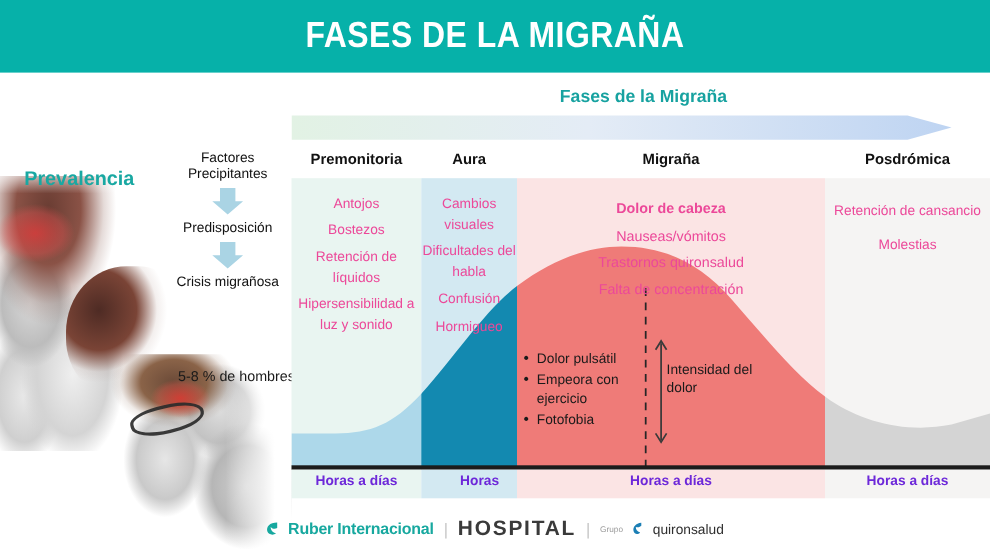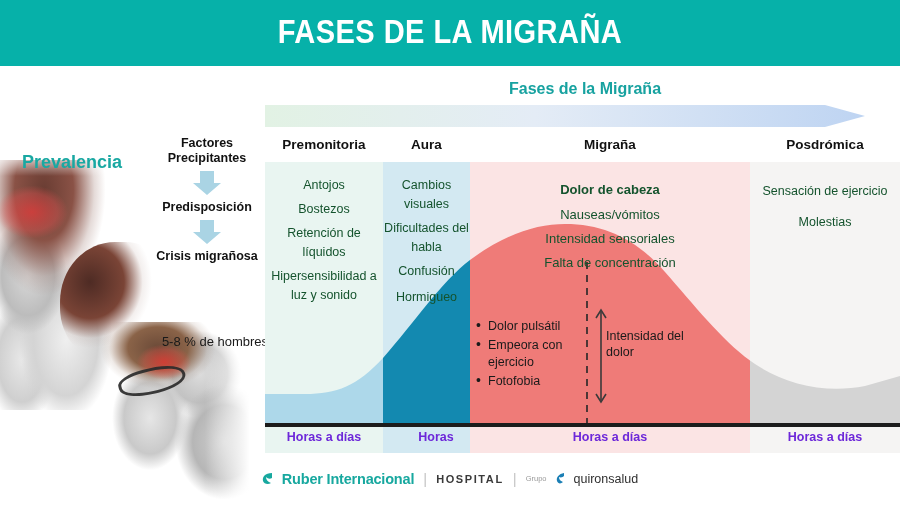--- a/index.html
+++ b/index.html
@@ -84,35 +84,35 @@
     position: absolute; left: 55px; top: 203px; width: 140px;
     text-align: center; color: #1a1a1a; font-size: 13px; line-height: 17px;
   }
   .pct-men {
     position: absolute; left: 160px; top: 333px; width: 110px;
     text-align: center; color: #1a1a1a; font-size: 13px; line-height: 17px;
   }
 
   
   .flow { position: absolute; left: 148px; top: 136px; width: 118px; text-align: center; }
-  .flow-item { color: #111; font-size: 12.5px; font-weight: bold; line-height: 15px; }
+  .flow-item { color: #111; font-size: 12.5px; font-weight: normal; line-height: 15px; }
   .flow-arrow { width: 118px; height: 28px; display: block; margin: 3px 0; }
 
   
   .phase-head {
     position: absolute; top: 137px; color: #111;
     font-size: 13.5px; font-weight: bold; text-align: center;
   }
   .col-bg { position: absolute; top: 162px; height: 262px; }
 
   
   .chart { position: absolute; left: 265px; top: 162px; width: 635px; height: 262px; }
 
   
-  .col-text { position: absolute; color: #14532d; text-align: center; }
+  .col-text { position: absolute; color: #ec4899; text-align: center; }
   .col-text div { line-height: 19px; }
   .mig-bullets {
     position: absolute; left: 476px; top: 318px; width: 125px;
     color: #1a1a1a; font-size: 12.5px; line-height: 17px; text-align: left;
   }
   .mig-bullets li { list-style: none; position: relative; padding-left: 12px; margin-bottom: 2px; }
   .mig-bullets li:before {
     content: "•"; position: absolute; left: 0; top: -1px; font-size: 14px;
   }
   .intensity-label {
@@ -132,21 +132,21 @@
   }
 
   
   .footer { position: absolute; left: 0; top: 470px; width: 820px; height: 26px; }
   .logo-wrap {
     position: absolute; left: 0; top: 0; width: 900px;
     display: flex; align-items: center; justify-content: center; gap: 9px;
   }
   .logo-ruber { color: #17a89f; font-size: 14.5px; font-weight: bold; letter-spacing: -0.2px; }
   .logo-sep { color: #c6c6c6; font-size: 15px; }
-  .logo-hospital { color: #3a3a3a; font-size: 11px; font-weight: bold; letter-spacing: 1.6px; }
+  .logo-hospital { color: #3a3a3a; font-size: 19px; font-weight: bold; letter-spacing: 1.6px; }
   .logo-grupo { color: #9a9a9a; font-size: 7.5px; }
   .logo-quiron { color: #2f2f2f; font-size: 12.5px; }
 </style>
 </head>
 <body>
 
 <div id="root">
 
   <div class="header-band"></div>
   <div class="header-title">FASES DE LA MIGRAÑA</div>
@@ -247,34 +247,34 @@
   <div class="col-text" style="left:379px; top:176px; width:95px; font-size:12.5px;">
     <div>Cambios visuales</div>
     <div style="margin-top:5px;">Dificultades del habla</div>
     <div style="margin-top:5px;">Confusión</div>
     <div style="margin-top:7px;">Hormigueo</div>
   </div>
 
   <div class="col-text" style="left:470px; top:180px; width:280px; font-size:13px;">
     <div style="font-weight:bold;">Dolor de cabeza</div>
     <div style="margin-top:6px;">Nauseas/vómitos</div>
-    <div style="margin-top:5px;">Intensidad sensoriales</div>
+    <div style="margin-top:5px;">Trastornos quironsalud</div>
     <div style="margin-top:5px;">Falta de concentración</div>
   </div>
 
   <ul class="mig-bullets">
     <li>Dolor pulsátil</li>
     <li>Empeora con ejercicio</li>
     <li>Fotofobia</li>
   </ul>
 
   <div class="intensity-label">Intensidad del dolor</div>
 
   <div class="col-text" style="left:750px; top:182px; width:150px; font-size:12.5px;">
-    <div>Sensación de ejercicio</div>
+    <div>Retención de cansancio</div>
     <div style="margin-top:12px;">Molestias</div>
   </div>
 
   <div class="baseline"></div>
 
   <div class="dur-row" style="left:265px; width:118px; background:#e9f5f1;"></div>
   <div class="dur-row" style="left:383px; width:87px; background:#d3e9f2;"></div>
   <div class="dur-row" style="left:470px; width:280px; background:#fbe4e4;"></div>
   <div class="dur-row" style="left:750px; width:150px; background:#f5f4f3;"></div>
 

